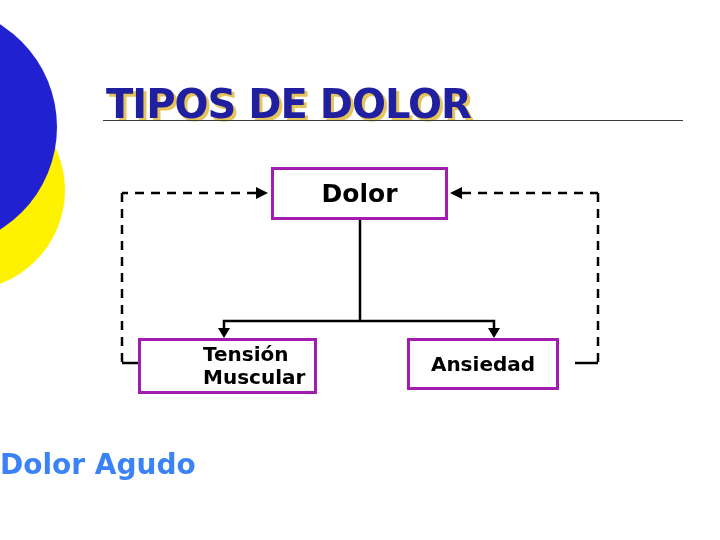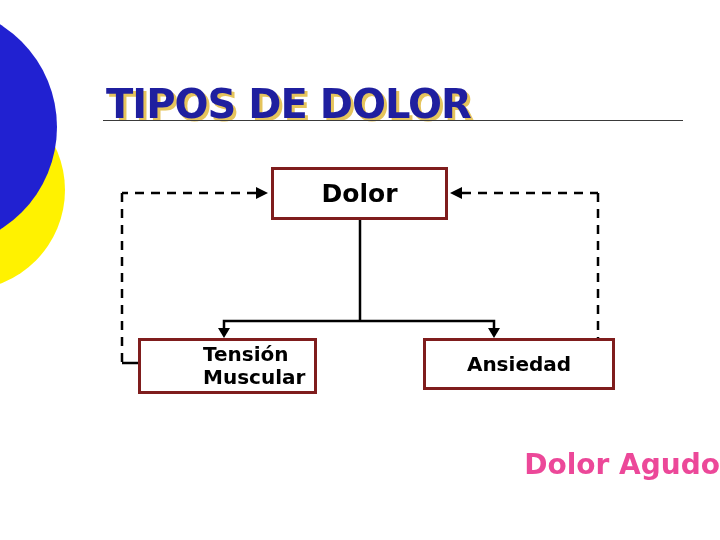--- a/index.html
+++ b/index.html
@@ -45,53 +45,52 @@
   
   .connectors {
     position: absolute; left: 0; top: 0;
     width: 720px; height: 540px;
     z-index: 4;
   }
   
   .node {
     position: absolute;
     background: #ffffff;
-    border: 3px solid #7f1d1d;
+    border: 3px solid #a21caf;
     box-sizing: border-box;
     display: flex;
     align-items: center;
     justify-content: center;
     font-weight: bold;
     color: #000000;
     z-index: 5;
   }
   .node-dolor {
     left: 271px; top: 167px; width: 177px; height: 53px;
     font-size: 25px;
   }
   .node-tension {
     left: 138px; top: 338px; width: 179px; height: 56px;
     font-size: 20px; line-height: 23px;
     justify-content: flex-start;
     padding-left: 62px;
   }
   .node-tension .node-label { white-space: pre-line; }
   .node-ansiedad {
-    left: 407px; top: 338px; width: 192px; height: 52px;
+    left: 407px; top: 338px; width: 152px; height: 52px;
     font-size: 20px;
-    margin-left: 16px;
   }
   
   .caption {
     position: absolute;
     left: 0; top: 448px; width: 720px;
-    text-align: right;
+    text-align: left;
     font-size: 28px;
     font-weight: bold;
-    color: #ec4899;
+    color: #3b82f6;
     z-index: 5;
   }
 </style>
 </head>
 <body>
 
 <div class="slide">
 
   <div class="circle circle-yellow"></div>
   <div class="circle circle-blue"></div>

